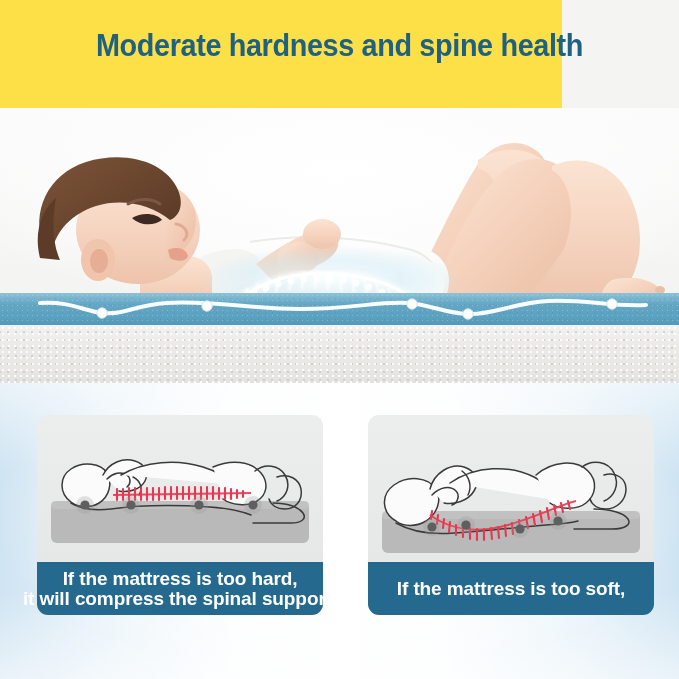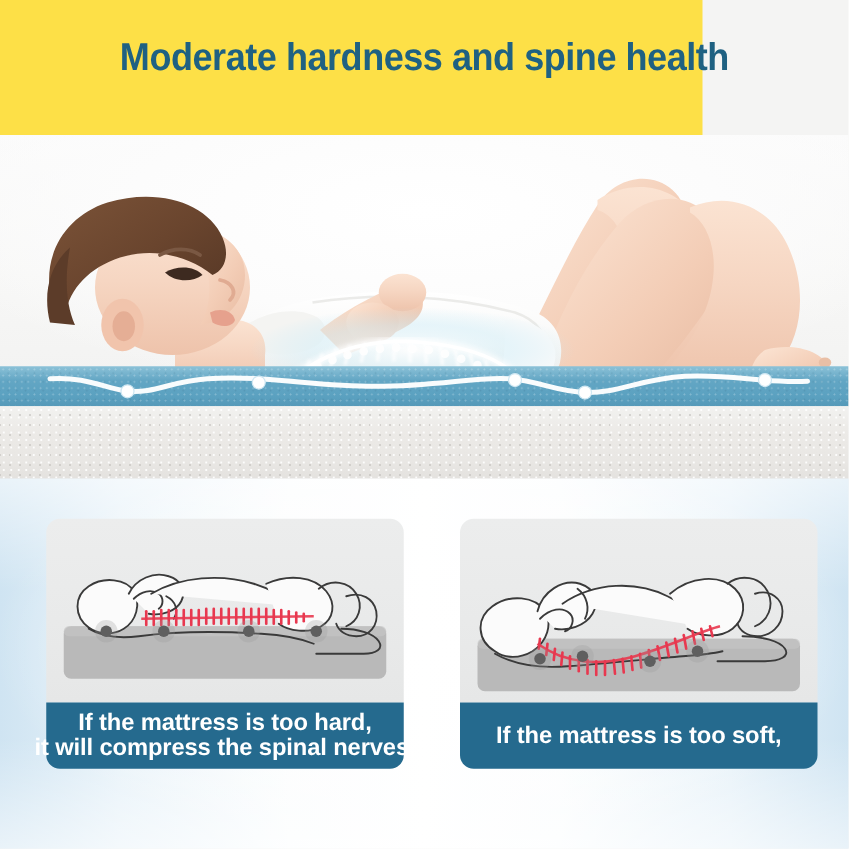--- a/index.html
+++ b/index.html
@@ -411,21 +411,21 @@
             </g>
             <g>
               <circle cx="216" cy="90" r="9" fill="#9a9a9a" opacity="0.28"></circle>
               <circle cx="216" cy="90" r="4.6" fill="#5f5f5f"></circle>
             </g>
           </g>
         </svg>
       </div>
       <div class="panel-caption">
         <div class="caption-line">If the mattress is too hard,</div>
-        <div class="caption-line">it will compress the spinal nerves.</div>
+        <div class="caption-line">it will compress the spinal support.</div>
       </div>
     </div>
 
     <div class="panel panel-right">
       <div class="panel-figure">
         <svg class="panel-figure-svg" viewBox="0 0 286 147">
 
           <rect x="14" y="96" width="258" height="42" rx="6" fill="#b9b9b9"></rect>
           <rect x="14" y="96" width="258" height="8" rx="4" fill="#c4c4c4" opacity="0.7"></rect>
 

